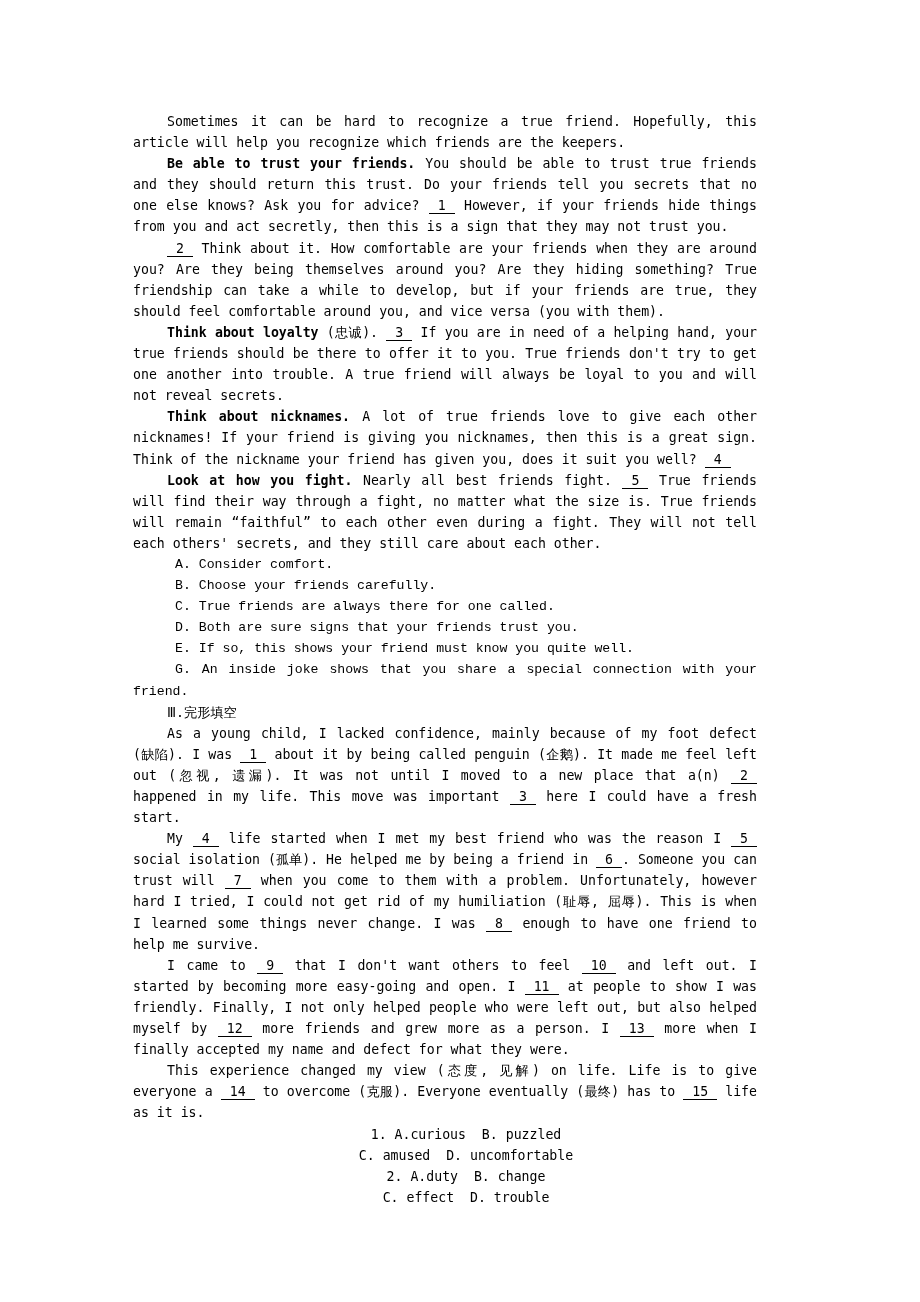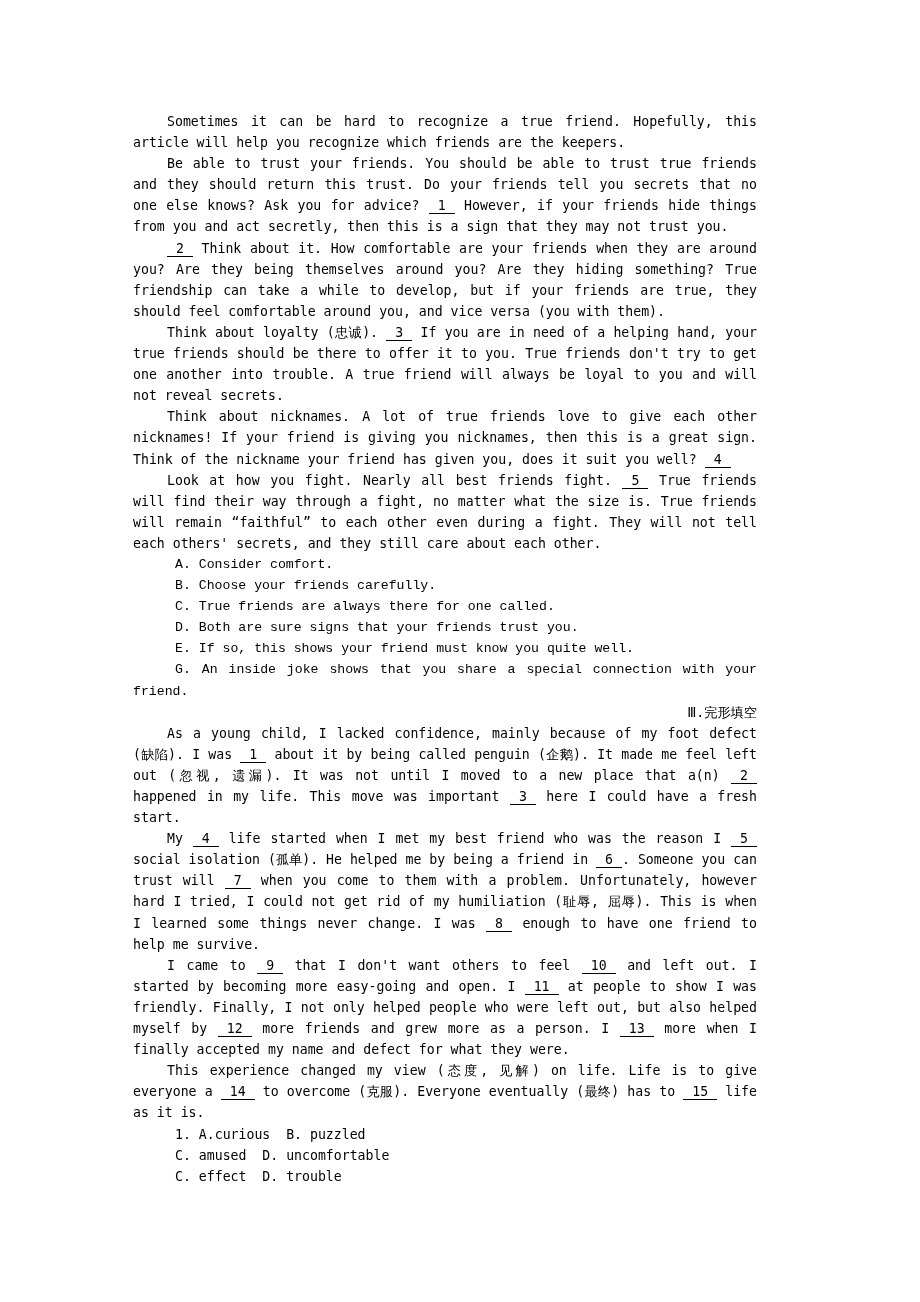--- a/index.html
+++ b/index.html
@@ -21,32 +21,32 @@
     width: 876px;
     padding: 111px 119px 0 133px;
   }
   .block { margin: 0; }
   .p {
     text-align: justify;
     text-indent: 34px;
   }
   .heading {
     text-indent: 34px;
-    text-align: right;
   }
   .option {
     text-indent: 42px;
     text-align: justify;
     font-family: Liberation Mono, monospace;
   }
   .answer {
     text-indent: 42px;
     white-space: pre-wrap;
+    text-align: center;
   }
-  .bold { font-weight: normal; }
+  .bold { font-weight: bold; }
   .blank {
     display: inline-block;
     text-indent: 0;
     border-bottom: 1px solid #000;
     padding: 0 9px;
     line-height: 15px;
   }
 </style>
 </head>
 <body>
@@ -65,15 +65,16 @@
       <div class="block option"><span>D. Both are sure signs that your friends trust you.</span></div>
       <div class="block option"><span>E. If so, this shows your friend must know you quite well.</span></div>
       <div class="block option"><span>G. An inside joke shows that you share a special connection with your friend.</span></div>
       <div class="block heading"><span>Ⅲ.完形填空</span></div>
       <div class="block p"><span>As a young child, I lacked confidence, mainly because of my foot defect (缺陷). I was </span><span class="blank">1</span><span> about it by being called penguin (企鹅). It made me feel left out (忽视, 遗漏). It was not until I moved to a new place that a(n) </span><span class="blank">2</span><span> happened in my life. This move was important </span><span class="blank">3</span><span> here I could have a fresh start.</span></div>
       <div class="block p"><span>My </span><span class="blank">4</span><span> life started when I met my best friend who was the reason I </span><span class="blank">5</span><span> social isolation (孤单). He helped me by being a friend in </span><span class="blank">6</span><span>. Someone you can trust will </span><span class="blank">7</span><span> when you come to them with a problem. Unfortunately, however hard I tried, I could not get rid of my humiliation (耻辱, 屈辱). This is when I learned some things never change. I was </span><span class="blank">8</span><span> enough to have one friend to help me survive.</span></div>
       <div class="block p"><span>I came to </span><span class="blank">9</span><span> that I don't want others to feel </span><span class="blank">10</span><span> and left out. I started by becoming more easy-going and open. I </span><span class="blank">11</span><span> at people to show I was friendly. Finally, I not only helped people who were left out, but also helped myself by </span><span class="blank">12</span><span> more friends and grew more as a person. I </span><span class="blank">13</span><span> more when I finally accepted my name and defect for what they were.</span></div>
       <div class="block p"><span>This experience changed my view (态度, 见解) on life. Life is to give everyone a </span><span class="blank">14</span><span> to overcome (克服). Everyone eventually (最终) has to </span><span class="blank">15</span><span> life as it is.</span></div>
       <div class="block answer"><span>1. A.curious  B. puzzled</span></div>
       <div class="block answer"><span>C. amused  D. uncomfortable</span></div>
+      <div class="block answer"><span>2. A.duty  B. change</span></div>
       <div class="block answer"><span>C. effect  D. trouble</span></div>
     </div>
 </div>
 
 </body></html>

